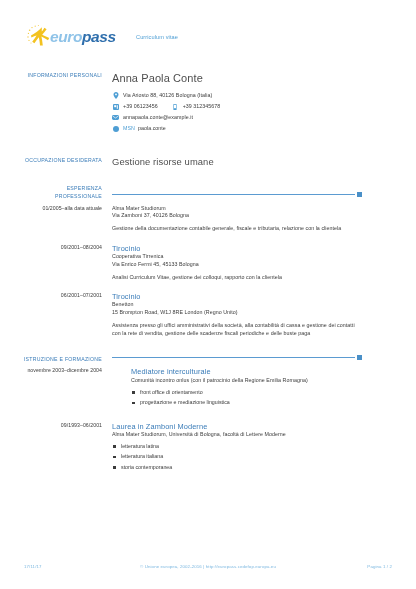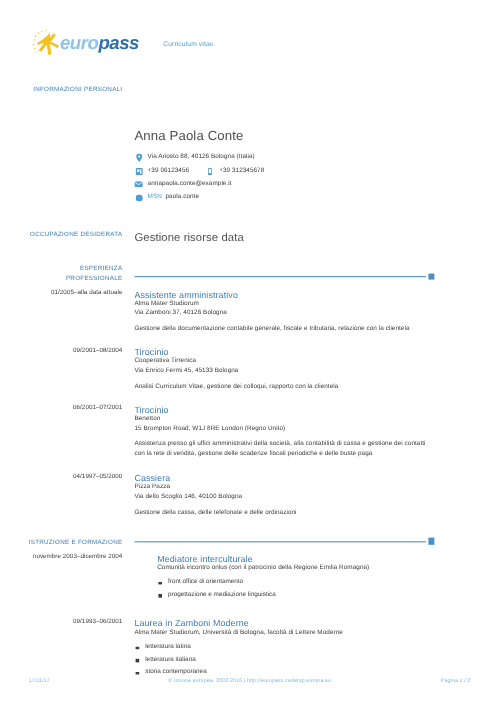--- a/index.html
+++ b/index.html
@@ -84,21 +84,20 @@
     line-height: 1.4;
     letter-spacing: 0.05px;
   }
 
   .person-name {
     color: #4e4e4e;
     font-size: 11px;
     font-weight: 400;
     letter-spacing: 0.1px;
     line-height: 1.1;
-    margin-top: 36px;
   }
   .job-wanted {
     color: #4e4e4e;
     font-size: 9.4px;
     font-weight: 400;
     letter-spacing: 0.1px;
     line-height: 1.1;
   }
 
   
@@ -304,41 +303,40 @@
 
       </div>
     </div>
   </div>
 
   <div class="row" style="margin-top:22px;">
     <div class="label-col">
       <div class="section-label">OCCUPAZIONE DESIDERATA</div>
     </div>
     <div class="content-col">
-      <div class="job-wanted">Gestione risorse data</div>
+      <div class="job-wanted">Gestione risorse umane</div>
     </div>
   </div>
 
   <div class="row rule-row" style="margin-top:18px;">
     <div class="label-col">
       <div class="section-label">ESPERIENZA</div>
       <div class="section-label">PROFESSIONALE</div>
     </div>
     <div class="rule-wrap">
       <div class="rule-line"></div>
       <div class="rule-square"></div>
     </div>
   </div>
 
   <div class="row" style="margin-top:4px;">
     <div class="label-col">
       <div class="date-label">01/2005–alla data attuale</div>
     </div>
     <div class="content-col entry">
-      <div class="entry-title">Assistente amministrativo</div>
       <div class="entry-org">Alma Mater Studiorum</div>
       <div class="entry-org">Via Zamboni 37, 40126 Bologna</div>
       <div class="entry-desc">Gestione della documentazione contabile generale, fiscale e tributaria, relazione con la clientela</div>
     </div>
   </div>
 
   <div class="row" style="margin-top:11px;">
     <div class="label-col">
       <div class="date-label">09/2001–08/2004</div>
     </div>
@@ -355,31 +353,20 @@
       <div class="date-label">06/2001–07/2001</div>
     </div>
     <div class="content-col entry">
       <div class="entry-title">Tirocinio</div>
       <div class="entry-org">Benetton</div>
       <div class="entry-org">15 Brompton Road, W1J 8RE London (Regno Unito)</div>
       <div class="entry-desc">Assistenza presso gli uffici amministrativi della società, alla contabilità di cassa e gestione dei contatti con la rete di vendita, gestione delle scadenze fiscali periodiche e delle buste paga</div>
     </div>
   </div>
 
-  <div class="row" style="margin-top:11px;">
-    <div class="label-col">
-      <div class="date-label">04/1997–05/2000</div>
-    </div>
-    <div class="content-col entry">
-      <div class="entry-title">Cassiera</div>
-      <div class="entry-org">Pizza Pazza</div>
-      <div class="entry-org">Via dello Scoglio 146, 40100 Bologna</div>
-      <div class="entry-desc">Gestione della cassa, delle telefonate e delle ordinazioni</div>
-    </div>
-  </div>
 
   <div class="row rule-row" style="margin-top:14px;">
     <div class="label-col">
       <div class="section-label">ISTRUZIONE E FORMAZIONE</div>
     </div>
     <div class="rule-wrap">
       <div class="rule-line"></div>
       <div class="rule-square"></div>
     </div>
   </div>

